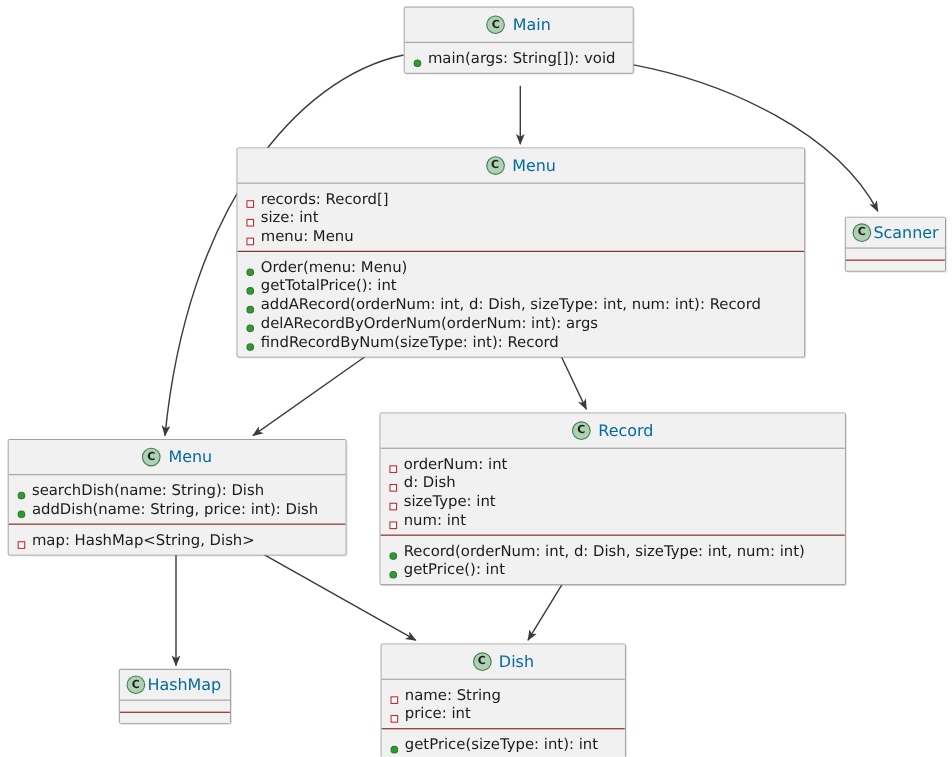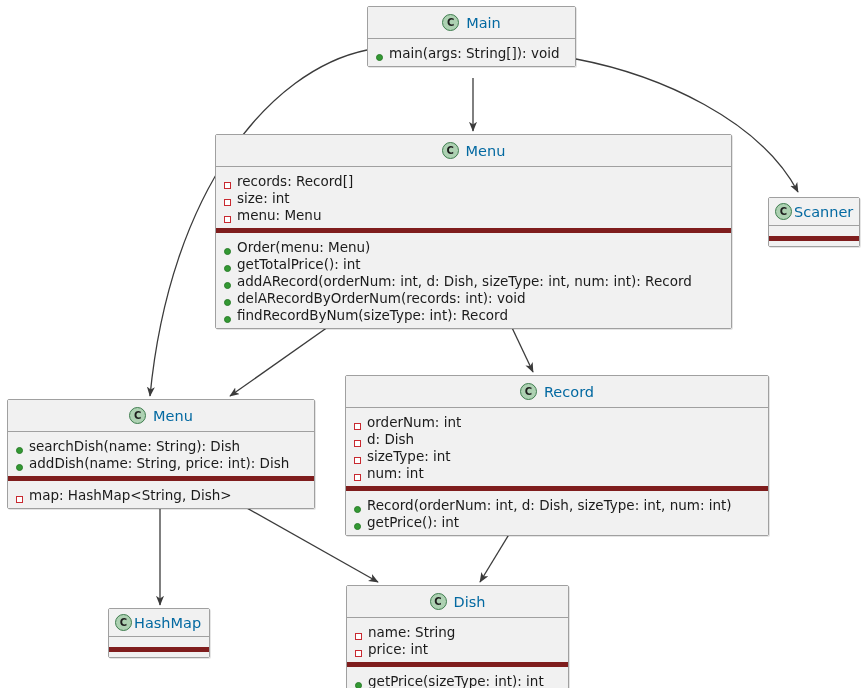--- a/index.html
+++ b/index.html
@@ -68,21 +68,21 @@
     font-size: 14.5px;
     color: #0369a1;
     white-space: nowrap;
   }
   .compartment {
     padding: 5px 0 5px 0;
     box-sizing: border-box;
     background: #f1f1f1;
   }
   .compartment + .compartment {
-    border-top: 5px solid #7f1d1d;
+    border-top: 1px solid #7f1d1d;
   }
   .compartment.empty {
     height: 10px;
     padding: 0;
   }
   .member {
     display: flex;
     align-items: flex-end;
     gap: 6px;
     height: 17px;
@@ -194,21 +194,21 @@
       <div class="member">
         <span class="mk-public"></span>
         <span>getTotalPrice(): int</span>
       </div>
       <div class="member">
         <span class="mk-public"></span>
         <span>addARecord(orderNum: int, d: Dish, sizeType: int, num: int): Record</span>
       </div>
       <div class="member">
         <span class="mk-public"></span>
-        <span>delARecordByOrderNum(records: int): void</span>
+        <span>delARecordByOrderNum(orderNum: int): args</span>
       </div>
       <div class="member">
         <span class="mk-public"></span>
         <span>findRecordByNum(sizeType: int): Record</span>
       </div>
     </div>
   </div>
 
   <div class="uml-class" style="left:768px; top:197px; width:92px;">
     <div class="uml-header lib" style="height:28px;">

